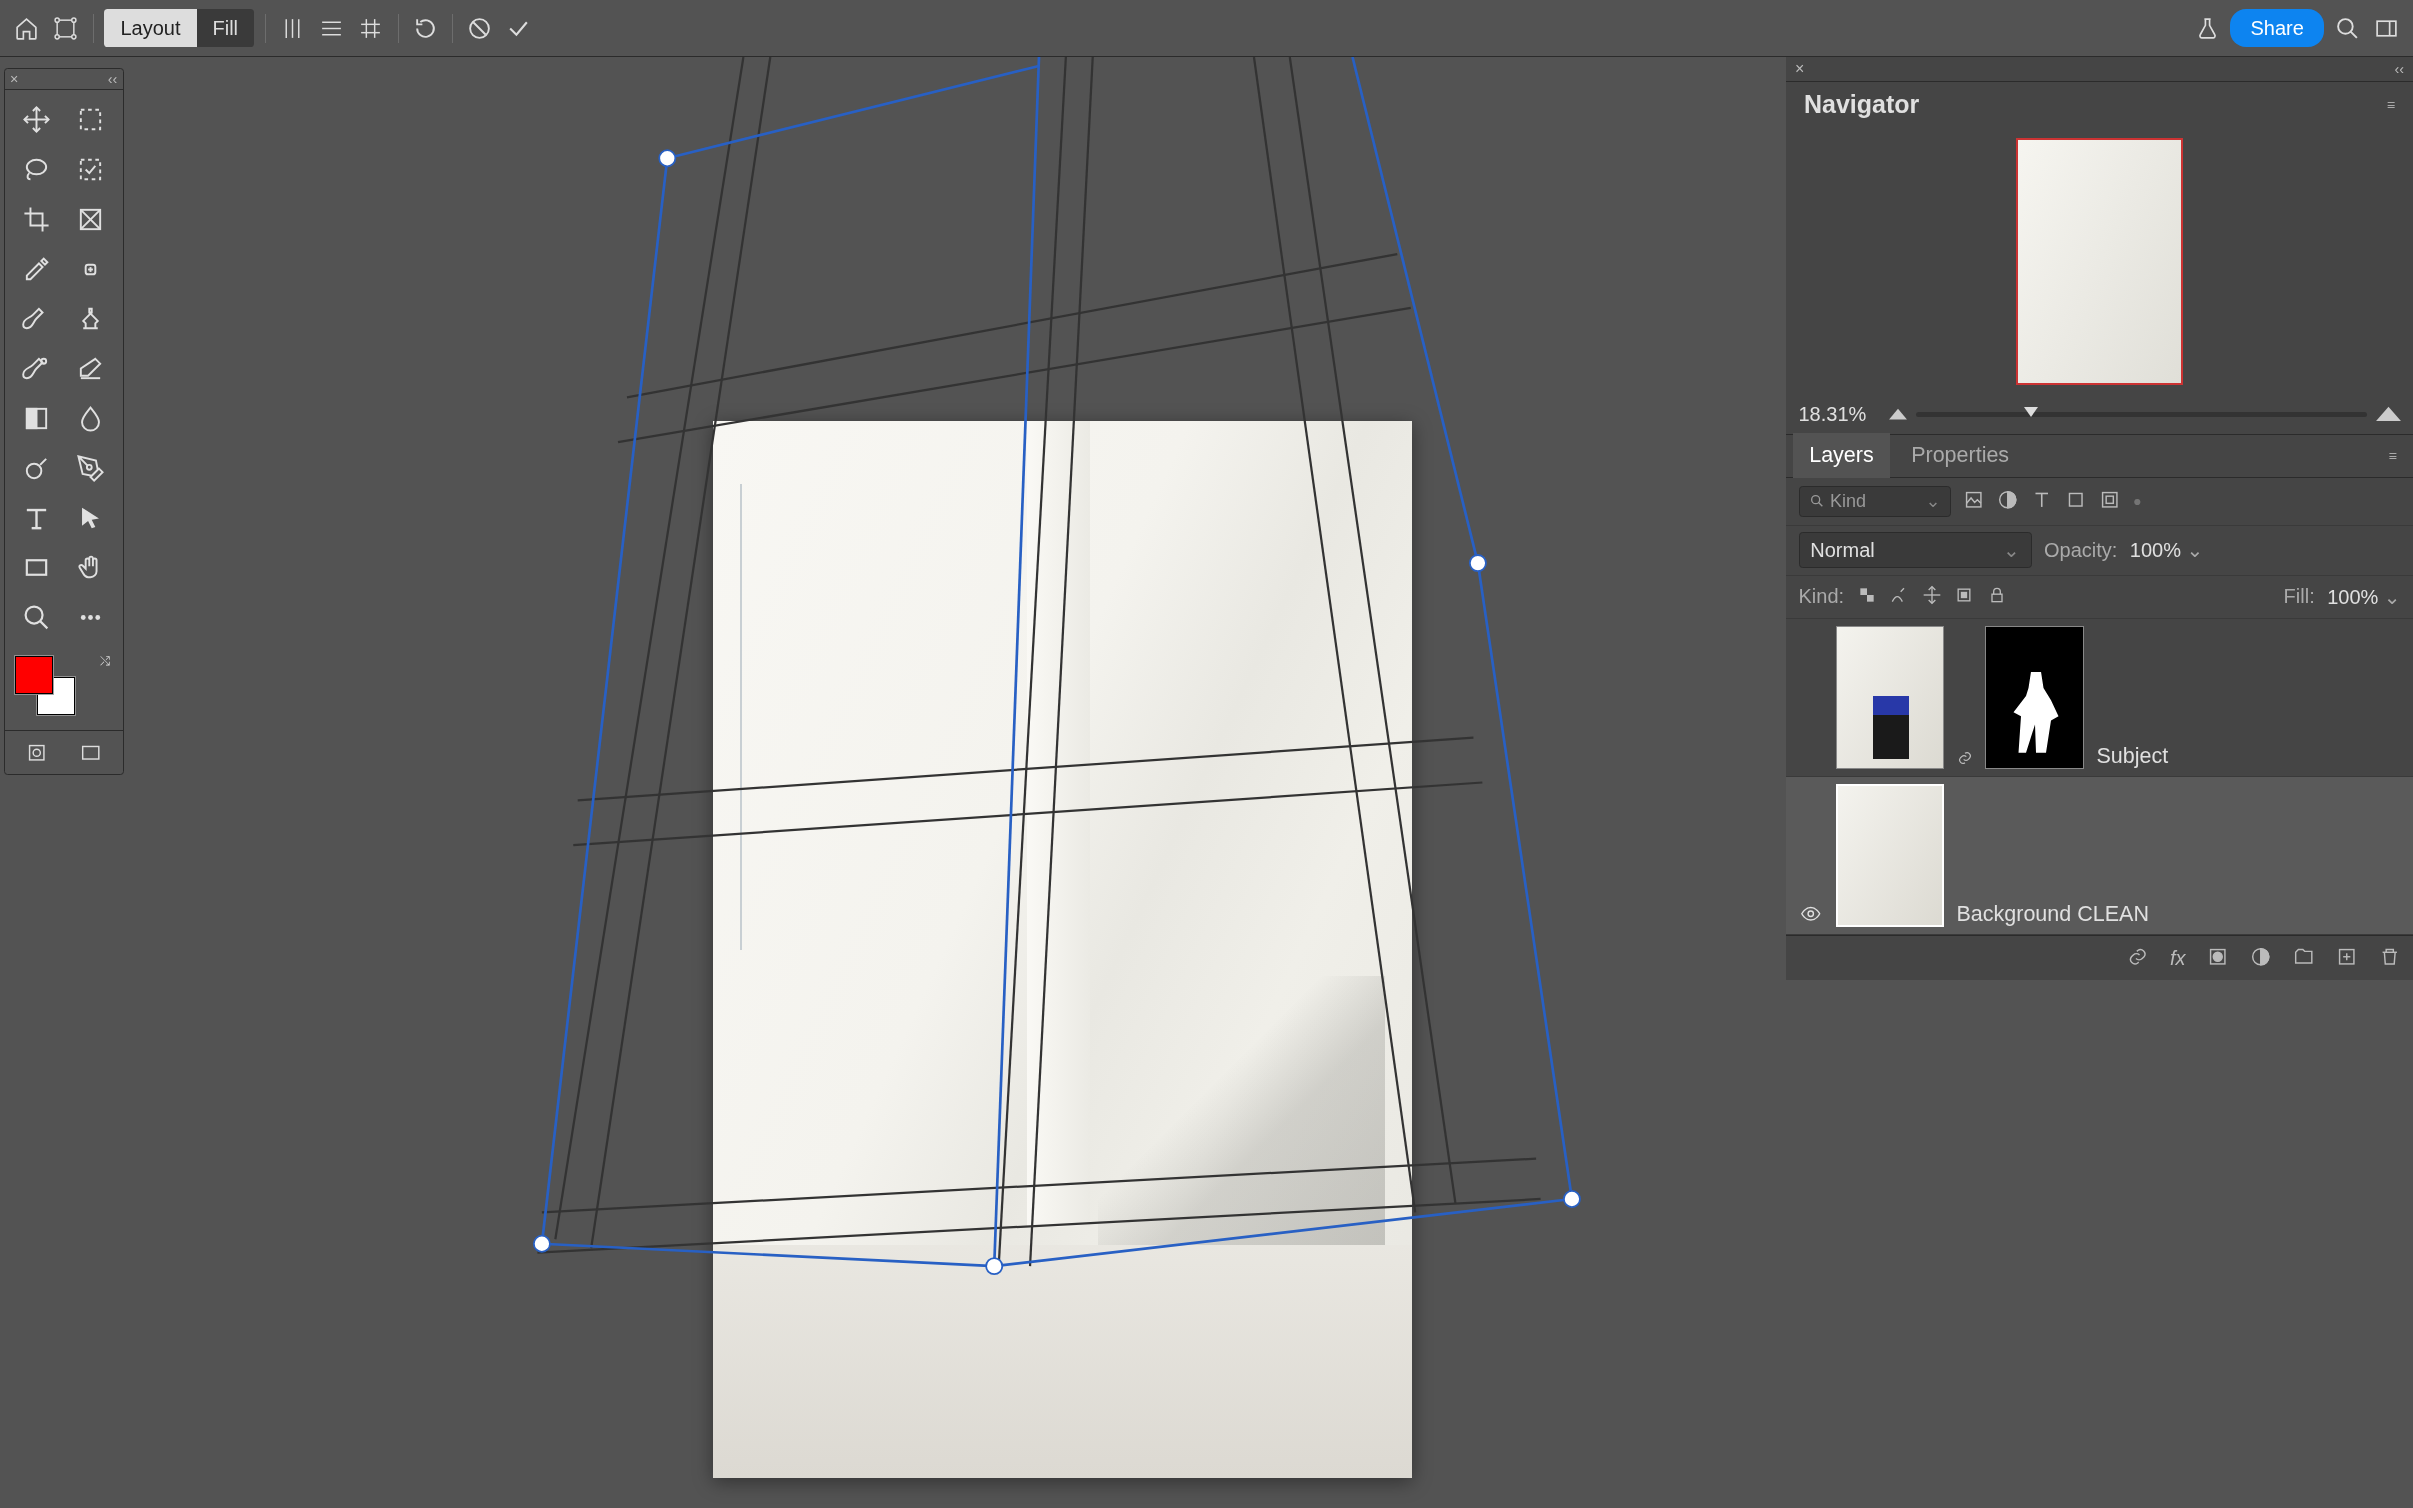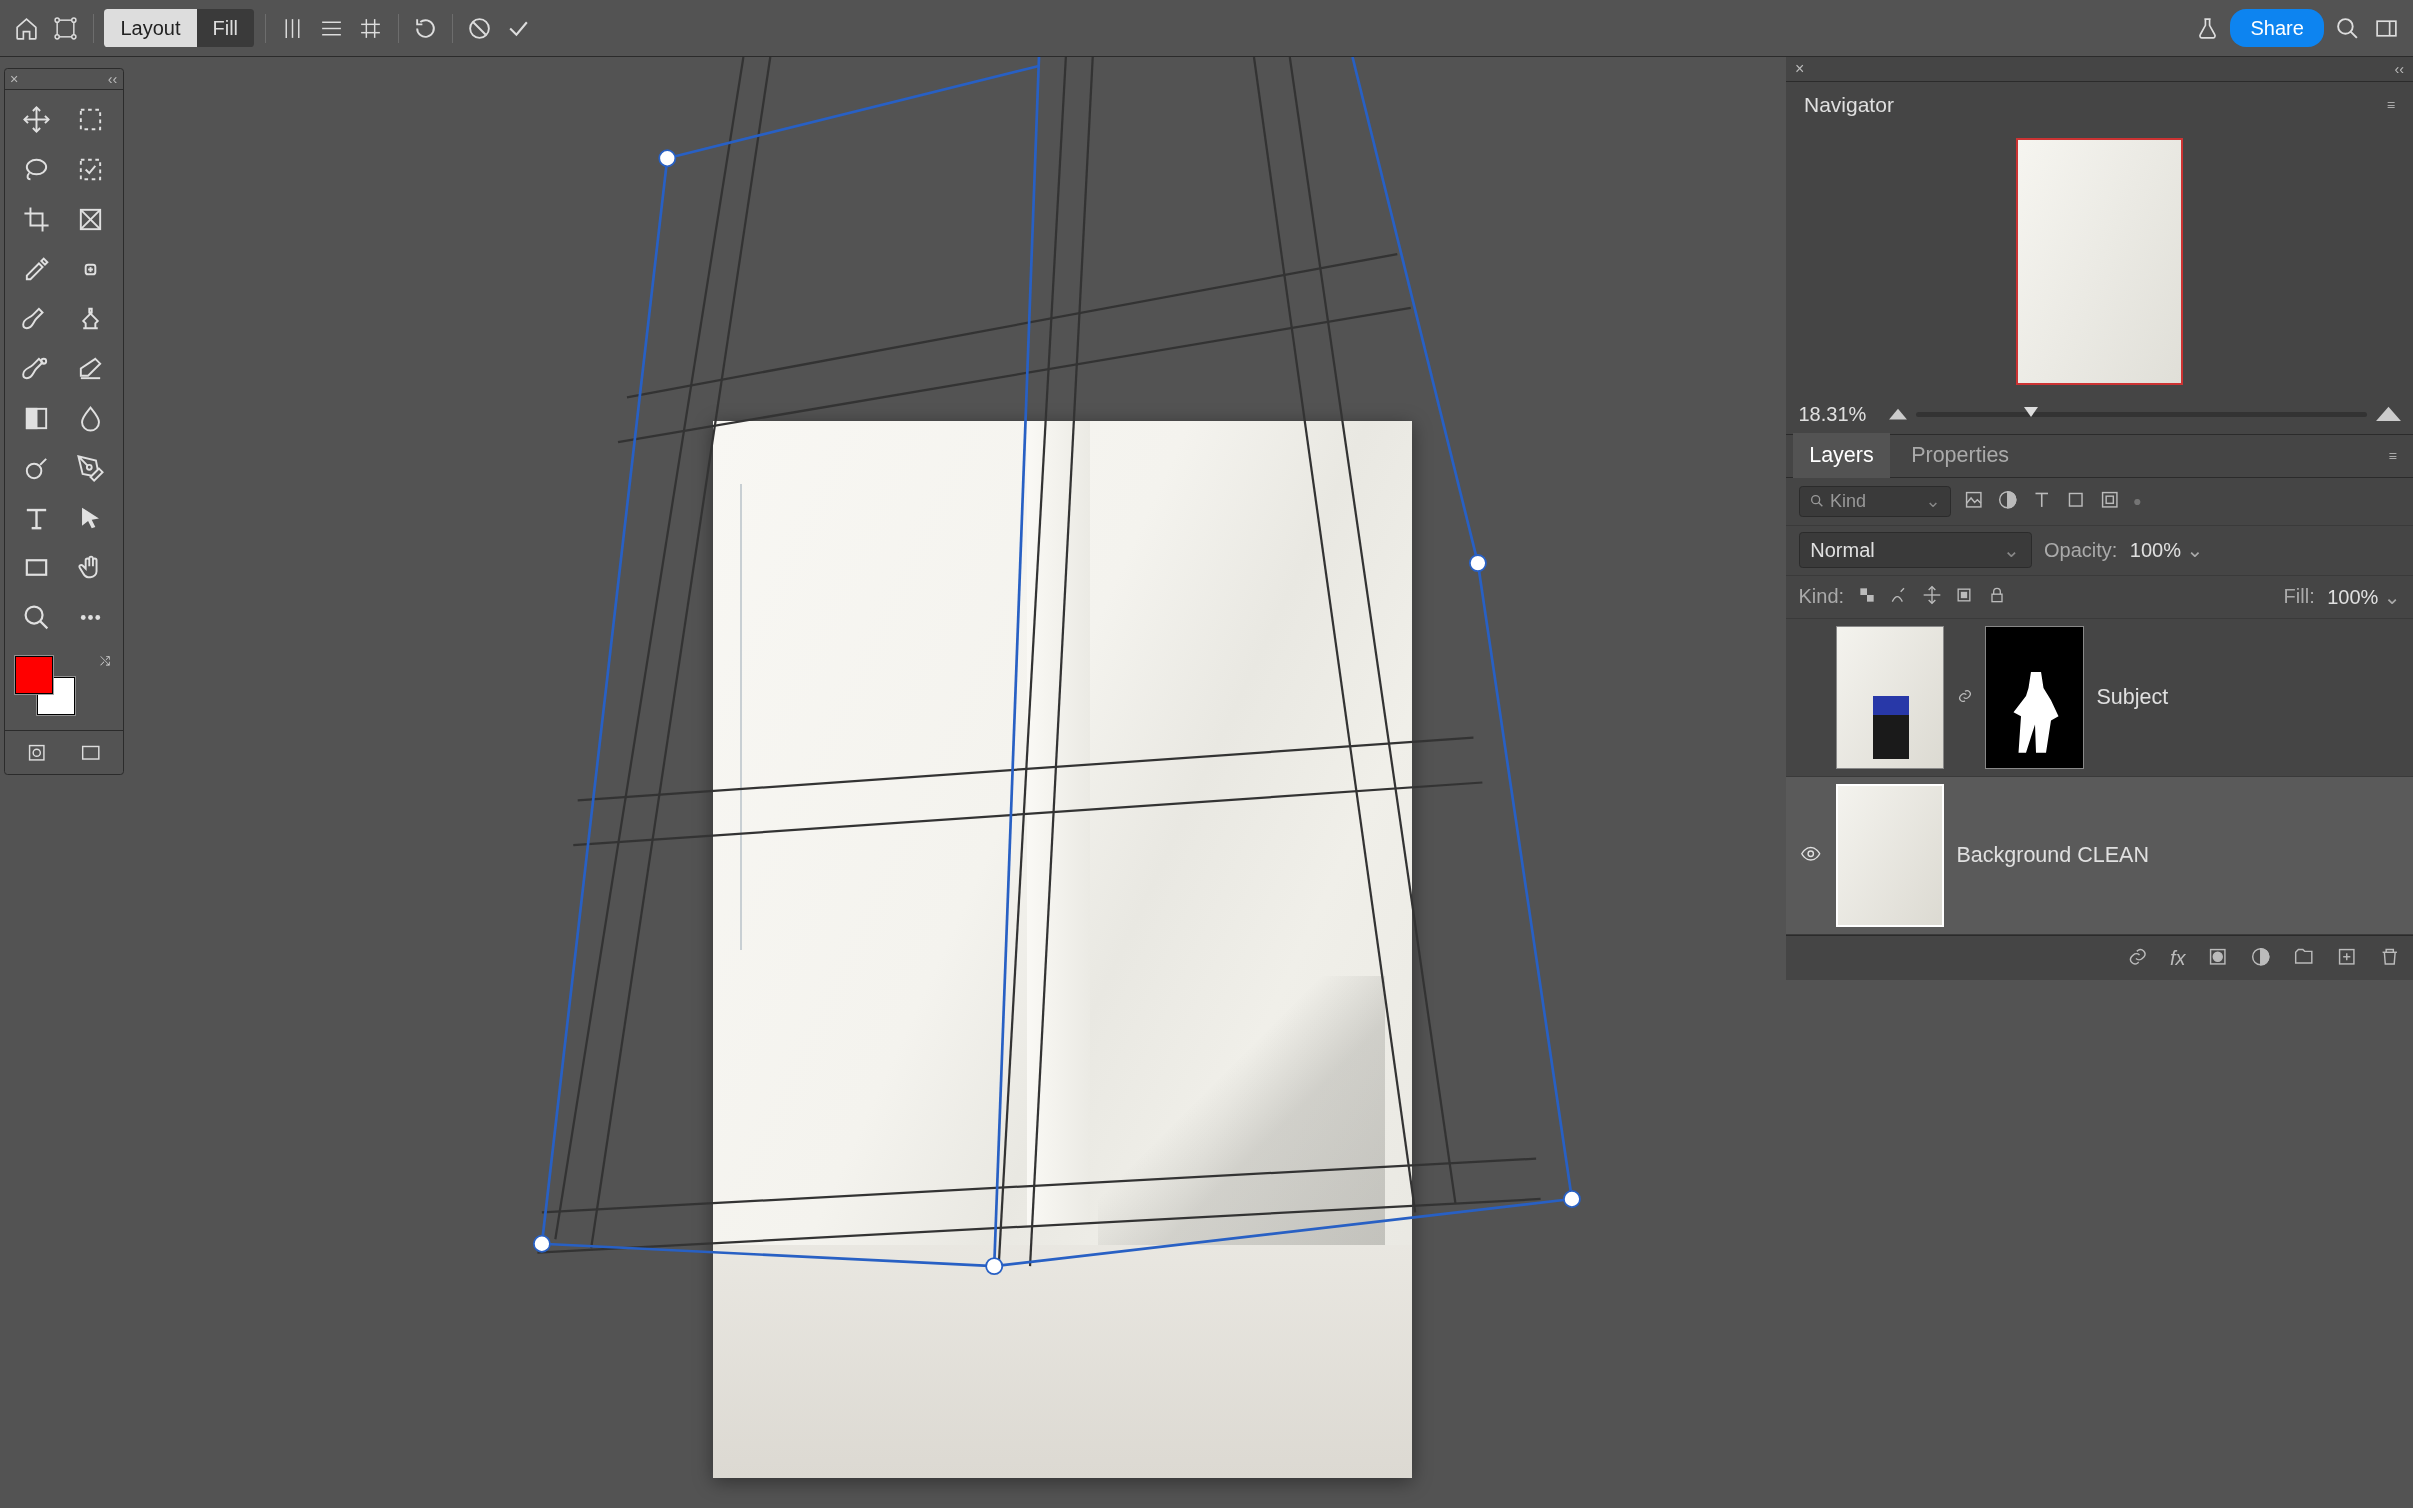--- a/index.html
+++ b/index.html
@@ -46,21 +46,21 @@
 .ground{position:absolute;left:0;bottom:0;height:233px;width:100%;background:linear-gradient(180deg,#e9e7e1,#dcd9d2)}
 .shadow1{position:absolute;left:385px;bottom:233px;width:287px;height:269px;background:linear-gradient(135deg,transparent 40%,rgba(120,120,115,0.25) 60%,rgba(120,120,115,0.35))}
 #warp-overlay{position:absolute;left:0;top:0;pointer-events:none;z-index:3}
 
 
 .panel-tab{height:25px;background:#454545;display:flex;align-items:center;padding:0 9px;border-bottom:0.9px solid #2b2b2b}
 .panel-tab .x{color:#bbb;font-size:16px;cursor:pointer}
 .panel-tab .coll{margin-left:auto;color:#bbb}
 .nav-sec{background:#454545;border-bottom:0.9px solid #2b2b2b}
 .nav-head{height:45px;display:flex;align-items:center;padding:0 18px}
-.nav-head .title{color:#e0e0e0;font-size:21px;font-weight:400}
+.nav-head .title{color:#e0e0e0;font-size:25px;font-weight:700}
 .nav-head .menu{margin-left:auto;color:#aaa;cursor:pointer}
 .nav-preview{display:flex;justify-content:center;padding:10.8px 0}
 .nav-thumb{width:167px;height:247px;background:linear-gradient(115deg,#f6f5f0,#e0dfd8);border:2.7px solid #cc3333;position:relative}
 .nav-zoom{height:38px;display:flex;align-items:center;padding:0 12.5px;gap:9px}
 .nav-zoom .zval{color:#e0e0e0;font-size:20px;width:81px}
 .nav-zoom .track{flex:1;height:5.4px;background:#333;position:relative;border-radius:2.7px}
 .nav-zoom .thumb{position:absolute;left:24%;top:-4.5px;width:0;height:0;border-left:7.2px solid transparent;border-right:7.2px solid transparent;border-top:10.8px solid #ddd}
 .nav-zoom .mtn{color:#ccc}
 
 .layers-sec{background:#454545}
@@ -80,21 +80,21 @@
 .op-val{display:flex;align-items:flex-end;background:transparent;color:#e0e0e0;font-size:20px;gap:5.4px}
 .op-val .chev{color:#aaa}
 
 .lock-row{height:43px;display:flex;align-items:center;padding:0 12.5px;gap:12.5px;border-bottom:0.9px solid #3a3a3a}
 .lock-row .lbl{color:#aaa;font-size:20px}
 .lock-ico{color:#bbb}
 .lock-ico svg{width:20px;height:20px}
 .lock-row .spacer2{flex:1}
 
 .layer-list{}
-.layer-item{display:flex;align-items:center;padding:7.2px 12.5px;gap:12.5px;min-height:158px;border-bottom:0.9px solid #3a3a3a}
+.layer-item{display:flex;align-items:flex-end;padding:7.2px 12.5px;gap:12.5px;min-height:158px;border-bottom:0.9px solid #3a3a3a}
 .layer-item.sel{background:#5a5a5a}
 .vis{width:25px;color:#e0e0e0;text-align:center;cursor:pointer}
 .lthumb{width:108px;height:143px;background:linear-gradient(120deg,#f4f3ee,#dcdad2);border:1.8px solid #888;position:relative}
 .lthumb.sel{border:2.7px solid #fff}
 .mask-thumb{width:99px;height:143px;background:#000;border:1.8px solid #888;position:relative}
 .mask-thumb .silh{position:absolute;left:25px;top:45px;width:50px;height:81px;background:#fff;clip-path:polygon(40% 0,60% 0,65% 20%,80% 35%,95% 55%,80% 60%,70% 100%,50% 100%,48% 65%,30% 100%,15% 100%,20% 55%,5% 50%,30% 30%,35% 20%)}
 .link-ico{color:#bbb}
 .lname{color:#e0e0e0;font-size:21.5px;flex:1}
 .lock-r{color:#bbb}
 .figure{position:absolute;left:36px;bottom:9px;width:36px;height:63px;background:linear-gradient(180deg,#2838a8 30%,#1a1a1a 30%)}

